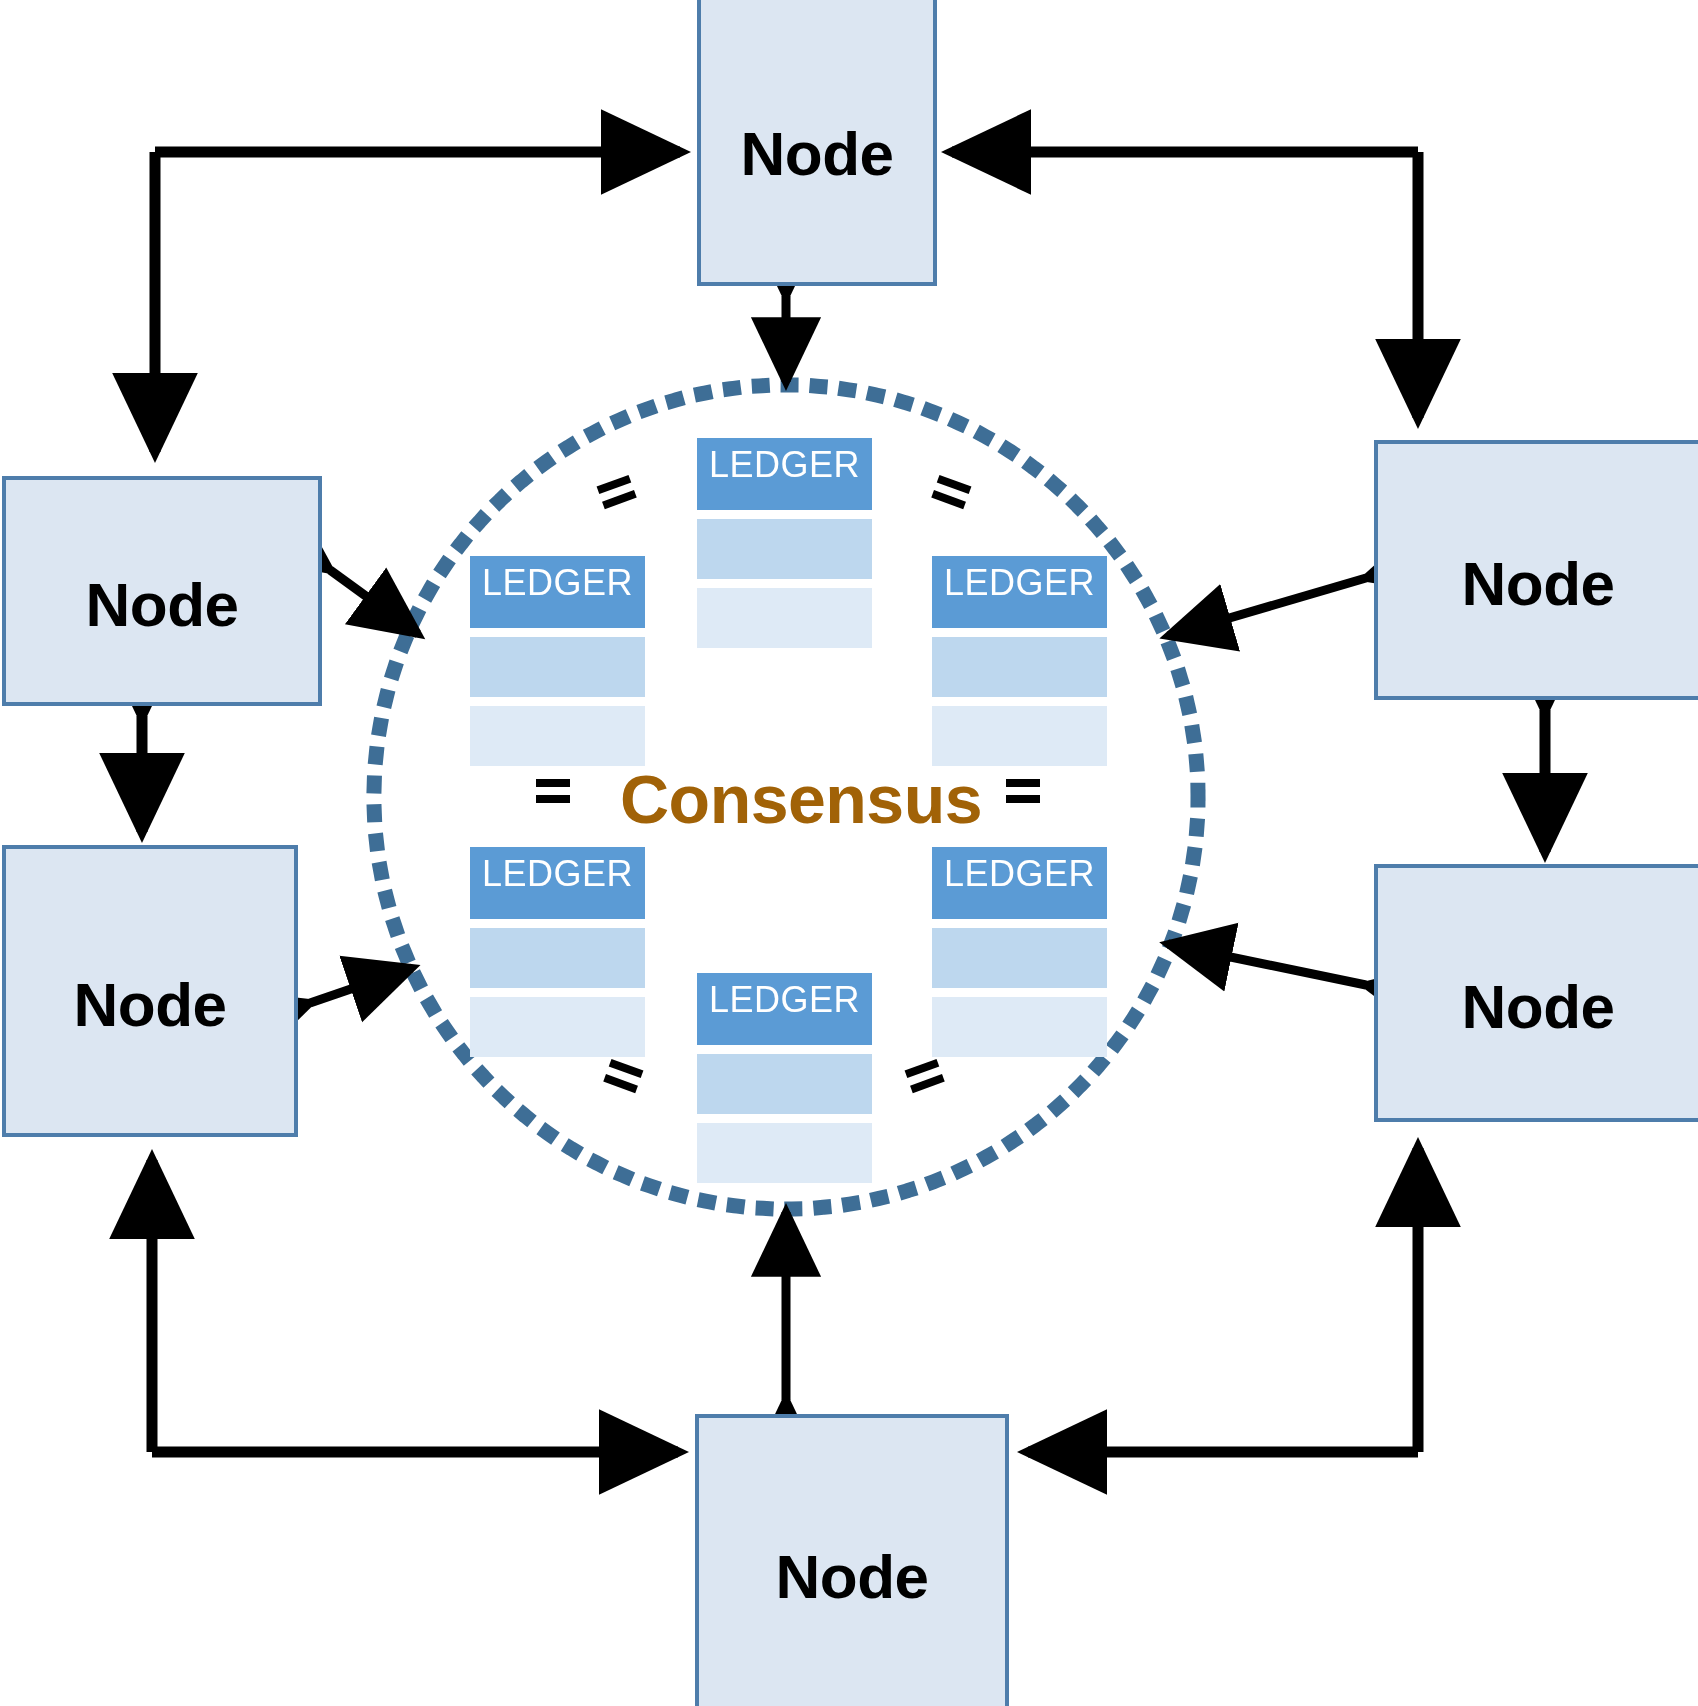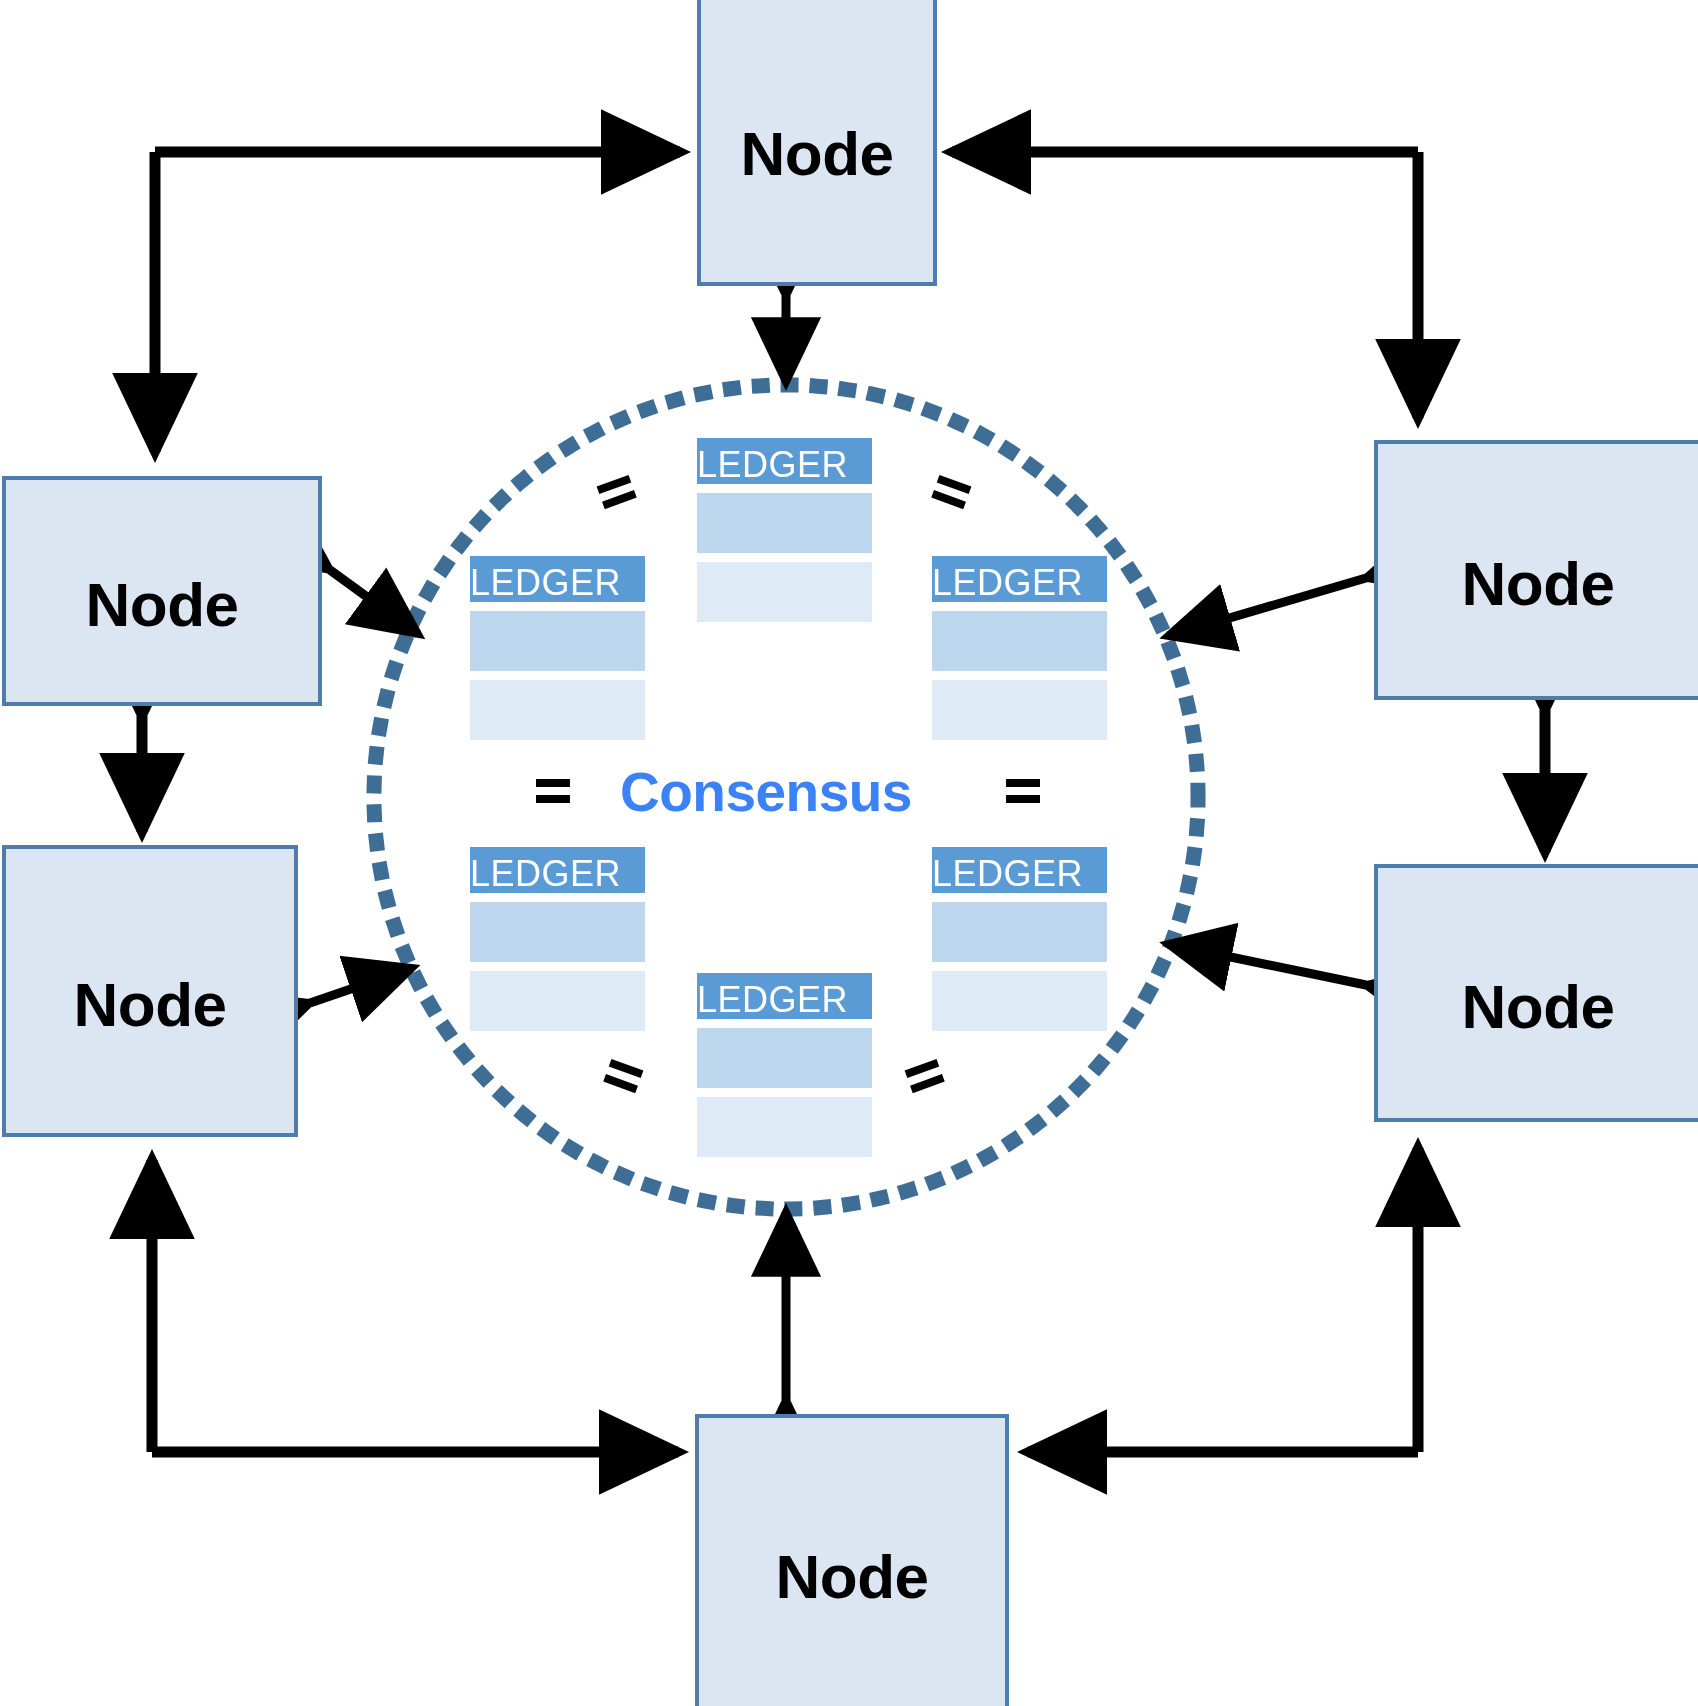--- a/index.html
+++ b/index.html
@@ -11,33 +11,33 @@
   
   .node{position:absolute;box-sizing:border-box;
         background:#DCE6F2;border:4px solid #4E7DAB;
         display:flex;align-items:center;justify-content:center;}
   .node .nlabel{font-size:62px;font-weight:700;color:#000;letter-spacing:-0.5px;
                 line-height:1;margin-top:28px;}
 
   
   .ledger{position:absolute;width:175px;}
   .ledger .lhead{background:#5B9BD5;color:#ffffff;font-size:36px;
-                 height:46px;line-height:54px;
+                 height:72px;line-height:54px;text-align:center;
                  letter-spacing:0.5px;font-weight:400;}
   .ledger .lrow1{background:#BDD7EE;height:60px;margin-top:9px;}
   .ledger .lrow2{background:#DEEAF6;height:60px;margin-top:9px;}
 
   
   .eqmark{position:absolute;width:34px;height:34px;}
   .eqmark i{position:absolute;display:block;width:8px;height:34px;background:#000;}
   .eqmark i:nth-child(1){left:4px;}
   .eqmark i:nth-child(2){left:20px;}
 
   
-  #consensus-label{position:absolute;font-size:55px;font-weight:700;color:#3b82f6;
+  #consensus-label{position:absolute;font-size:68px;font-weight:700;color:#a16207;
                    white-space:nowrap;letter-spacing:-0.5px;}
 </style>
 </head>
 <body>
 
 <div id="stage">
 
   <svg class="layer" viewBox="0 0 1698 1706">
     <defs>
       <marker id="ah" markerWidth="9" markerHeight="9" refX="7.2" refY="4.5" orient="auto" markerUnits="strokeWidth">

